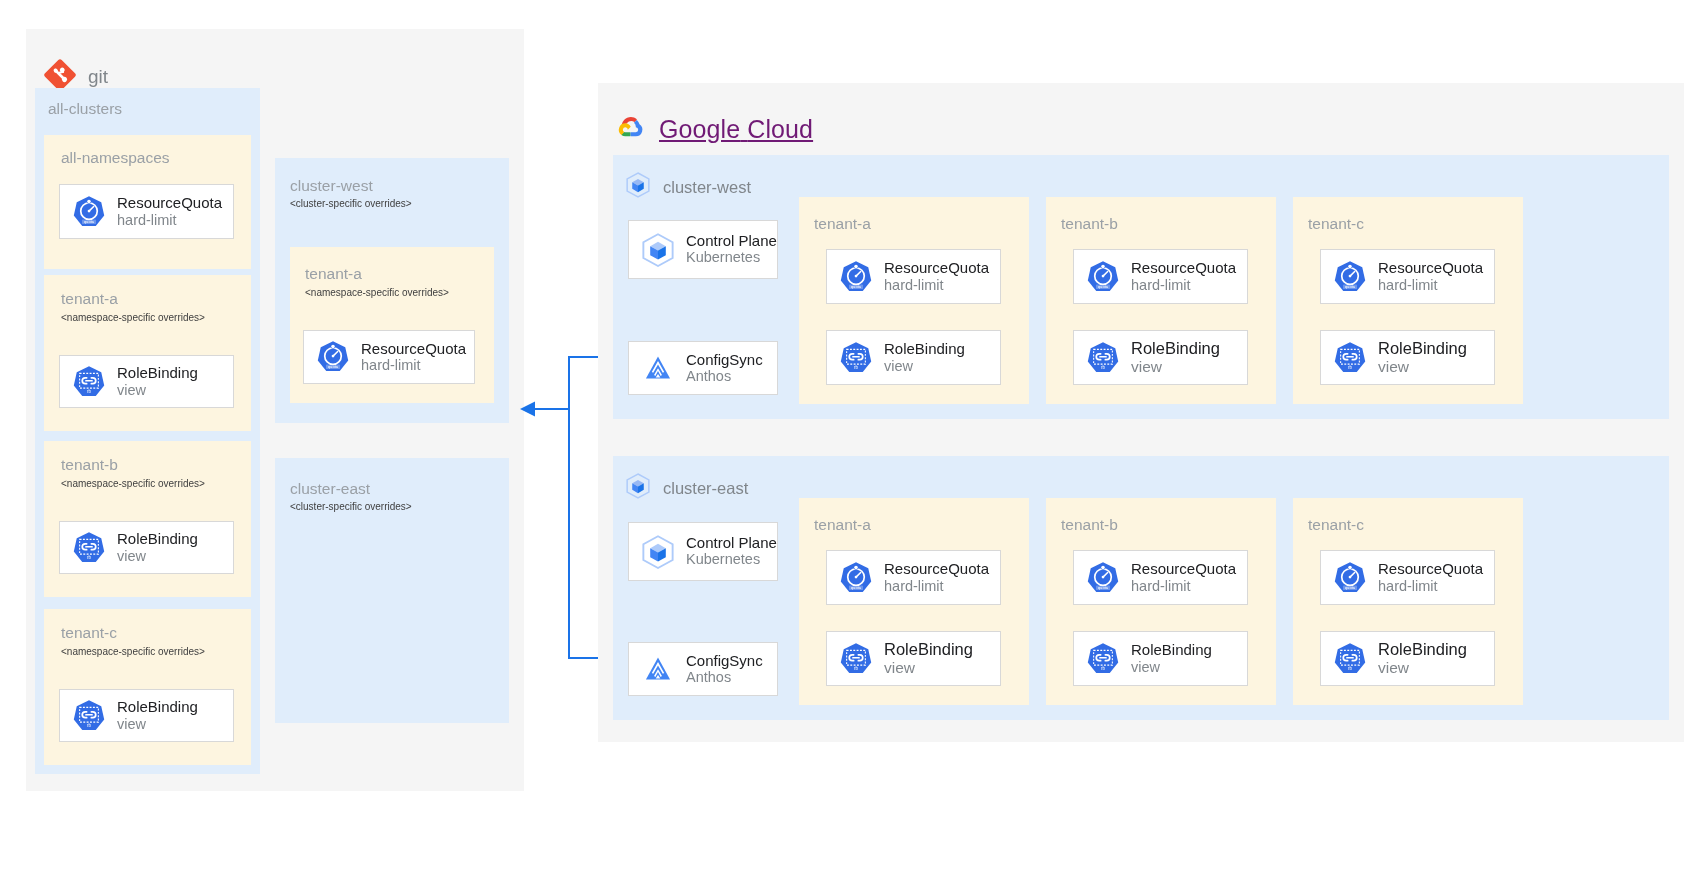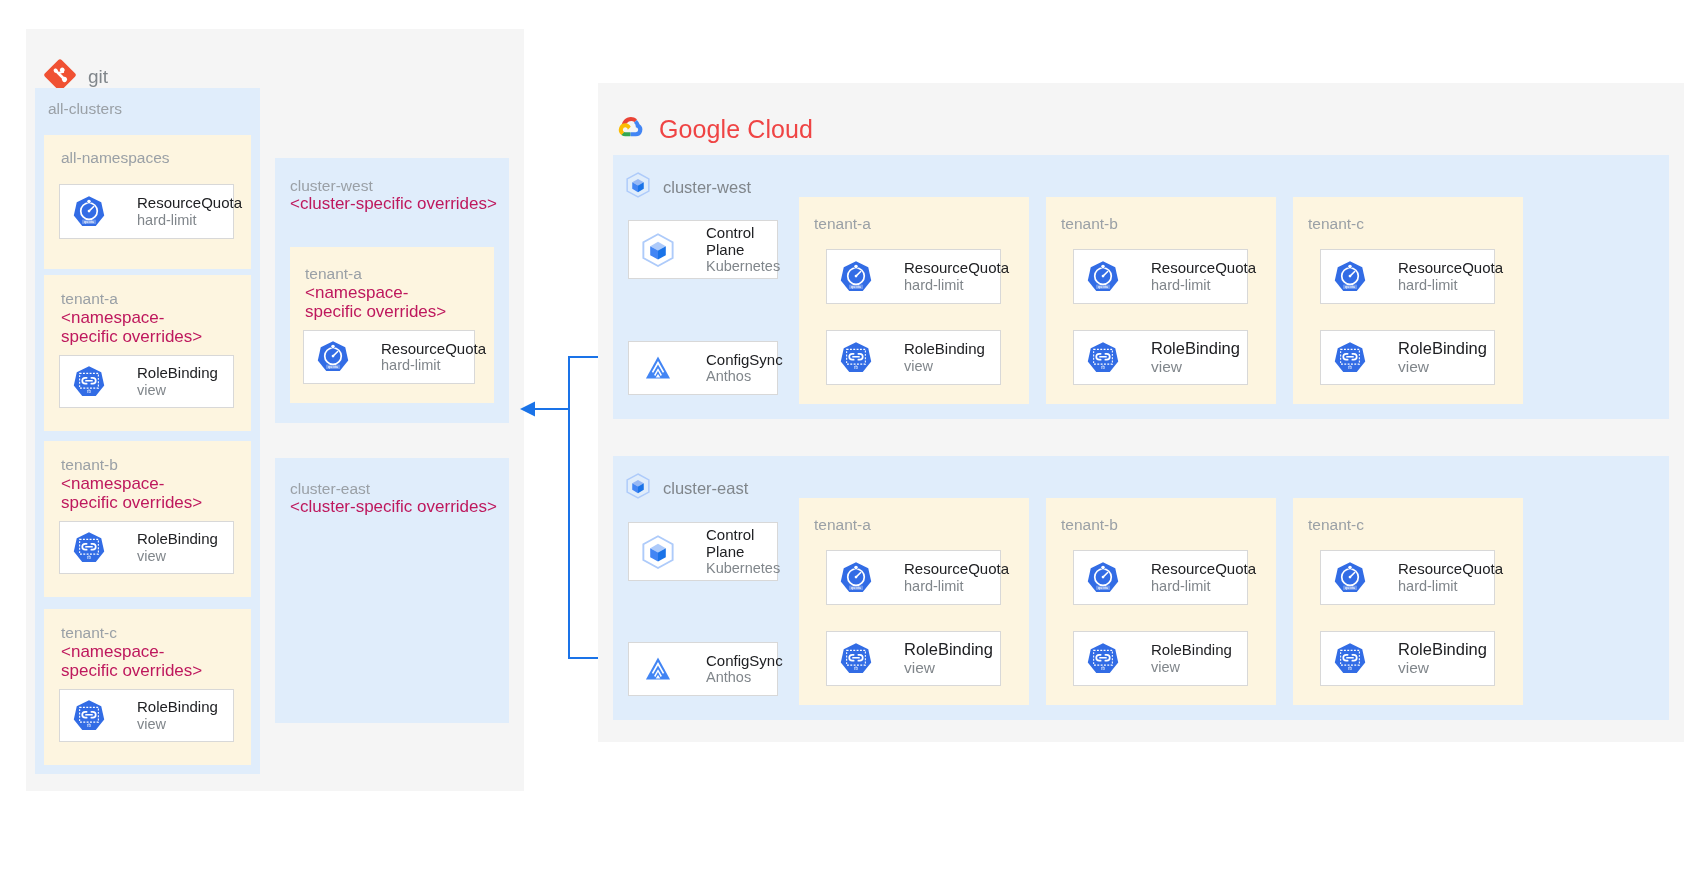--- a/index.html
+++ b/index.html
@@ -20,35 +20,34 @@
   .blue-panel  { background: #e0edfb; }
   .cream-panel { background: #fdf5e0; }
 
   .group-label {
     color: #9aa0a6;
     font-size: 15.5px;
     line-height: 19px;
     white-space: nowrap;
   }
   .override-text {
-    color: #be185d;
-    font-size: 17px;
+    color: #404040;
+    font-size: 10px;
     line-height: 19px;
   }
 
   
   .res-card {
     position: absolute;
     box-sizing: border-box;
     background: #ffffff;
     border: 1px solid #d8d8d8;
     display: flex;
     align-items: center;
     padding-left: 10px;
-    gap: 20px;
   }
   .res-card .icon-wrap {
     width: 38px; height: 38px;
     flex: 0 0 38px;
     display: flex; align-items: center; justify-content: center;
   }
   .res-card .txt { margin-left: 9px; line-height: 1.18; }
   .res-card .title { font-size: 15px; color: #202124; white-space: nowrap; }
   .res-card .sub   { font-size: 14.5px; color: #80868b; white-space: nowrap; }
 
@@ -69,22 +68,23 @@
     font-size: 19px;
     color: #80868b;
   }
   .gc-header {
     position: absolute;
     display: flex; align-items: center;
   }
   .gc-header .gc-text {
     margin-left: 13px;
     font-size: 25px;
-    color: #ef4444;
+    color: #701a75;
     letter-spacing: .1px;
+    text-decoration: underline;
   }
   .gc-header .gc-text b { font-weight: 400; }
 
   
   .cluster-head {
     position: absolute;
     display: flex; align-items: center;
   }
   .cluster-head .name {
     margin-left: 11px;

